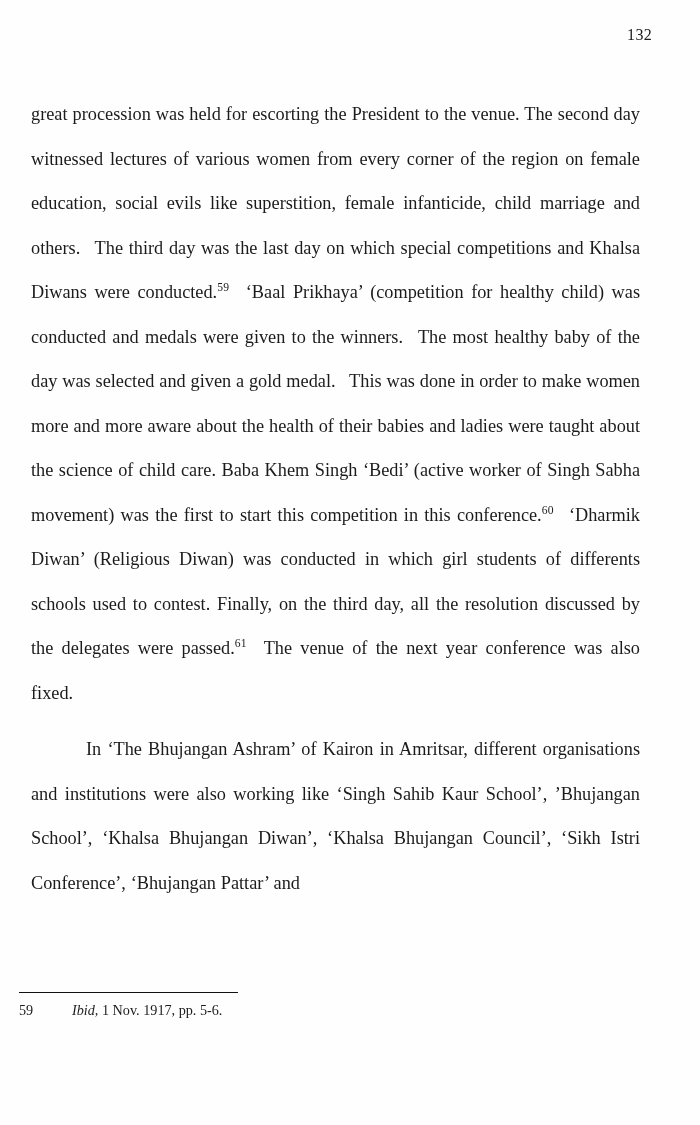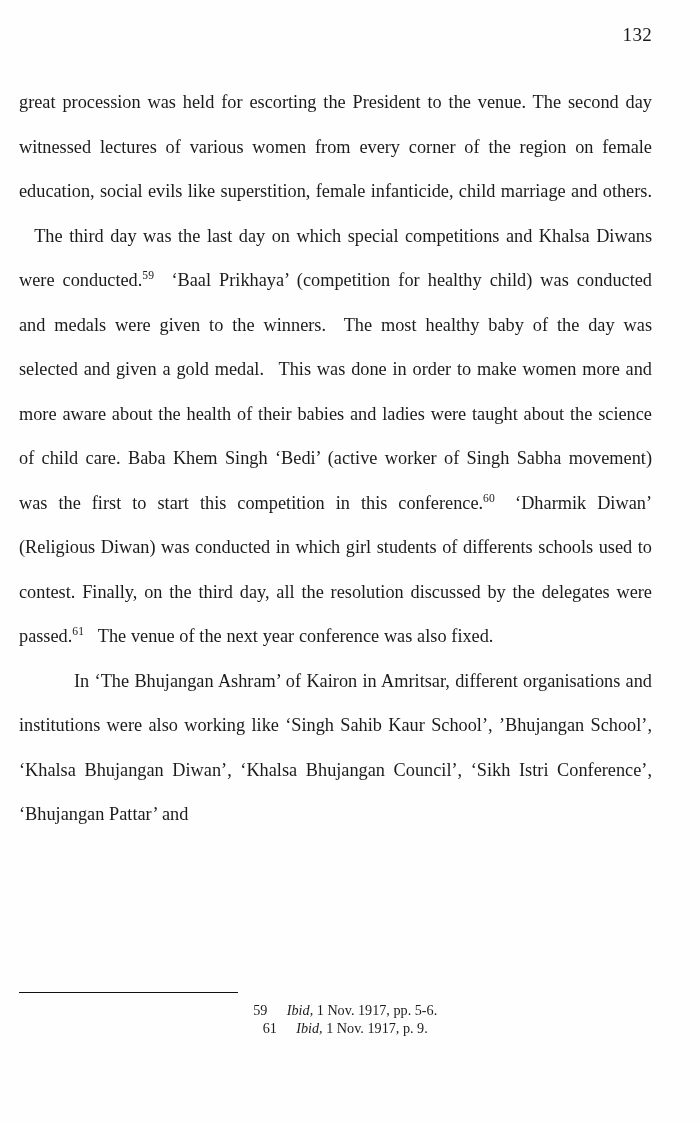--- a/index.html
+++ b/index.html
@@ -23,36 +23,36 @@
     background: #fefefe;
   }
 
   
   .folio {
     position: absolute;
     top: 24px;
     left: 19px;
     width: 633px;
     text-align: right;
-    font-size: 19px;
+    font-size: 16px;
     line-height: 22px;
     letter-spacing: 0.3px;
     color: #1b1b1b;
   }
 
   
   .textblock {
     position: absolute;
     top: 80px;
     left: 19px;
     width: 633px;
   }
 
   .para {
-    margin: 0;
+    margin: 12px;
     font-size: 18.3px;
     line-height: 44.5px;
     text-align: justify;
     text-justify: inter-word;
     color: #1b1b1b;
     hyphens: none;
     word-spacing: 0.2px;
   }
   .para + .para {
     margin-top: 0;
@@ -73,21 +73,20 @@
     display: inline-block;
     width: 9px;
   }
 
   
   .footnotes {
     position: absolute;
     left: 19px;
     top: 992px;
     width: 633px;
-    text-align: center;
   }
 
   .fn-rule {
     width: 219px;
     height: 0;
     border: 0;
     border-top: 1.4px solid #111111;
     margin: 0 0 8px 0;
   }
 
@@ -125,17 +124,16 @@
     <div id="paragraphs">
         <p class="para"><span>great procession was held for escorting the President to the venue. The second day witnessed lectures of various women from every corner of the region on female education, social evils like superstition, female infanticide, child marriage and others.</span><span class="sgap"></span><span> The third day was the last day on which special competitions and Khalsa Diwans were conducted.</span><sup class="fn-ref">59</sup><span class="sgap"></span><span> ‘Baal Prikhaya’ (competition for healthy child) was conducted and medals were given to the winners.</span><span class="sgap"></span><span> The most healthy baby of the day was selected and given a gold medal.</span><span class="sgap"></span><span> This was done in order to make women more and more aware about the health of their babies and ladies were taught about the science of child care. Baba Khem Singh ‘Bedi’ (active worker of Singh Sabha movement) was the first to start this competition in this conference.</span><sup class="fn-ref">60</sup><span class="sgap"></span><span> ‘Dharmik Diwan’ (Religious Diwan) was conducted in which girl students of differents schools used to contest. Finally, on the third day, all the resolution discussed by the delegates were passed.</span><sup class="fn-ref">61</sup><span class="sgap"></span><span> The venue of the next year conference was also fixed.</span></p>
         <p class="para indent"><span>In ‘The Bhujangan Ashram’ of Kairon in Amritsar, different organisations and institutions were also working like ‘Singh Sahib Kaur School’, ’Bhujangan School’, ‘Khalsa Bhujangan Diwan’, ‘Khalsa Bhujangan Council’, ‘Sikh Istri Conference’, ‘Bhujangan Pattar’ and</span></p>
       </div>
   </div>
 
   <div class="footnotes">
     <hr class="fn-rule">
     <ul class="fn-list" id="fn-list">
         <li class="fn-item"><span class="fn-num">59</span><span class="fn-src">Ibid,</span><span> 1 Nov. 1917, pp. 5-6.</span></li>
-        <li class="fn-item"><span class="fn-num">61</span><span class="fn-src">Ibid,</span><span> 1 Nov. 1917, p. 9.</span></li>
       </ul>
   </div>
 
 </div>
 
 </body></html>

